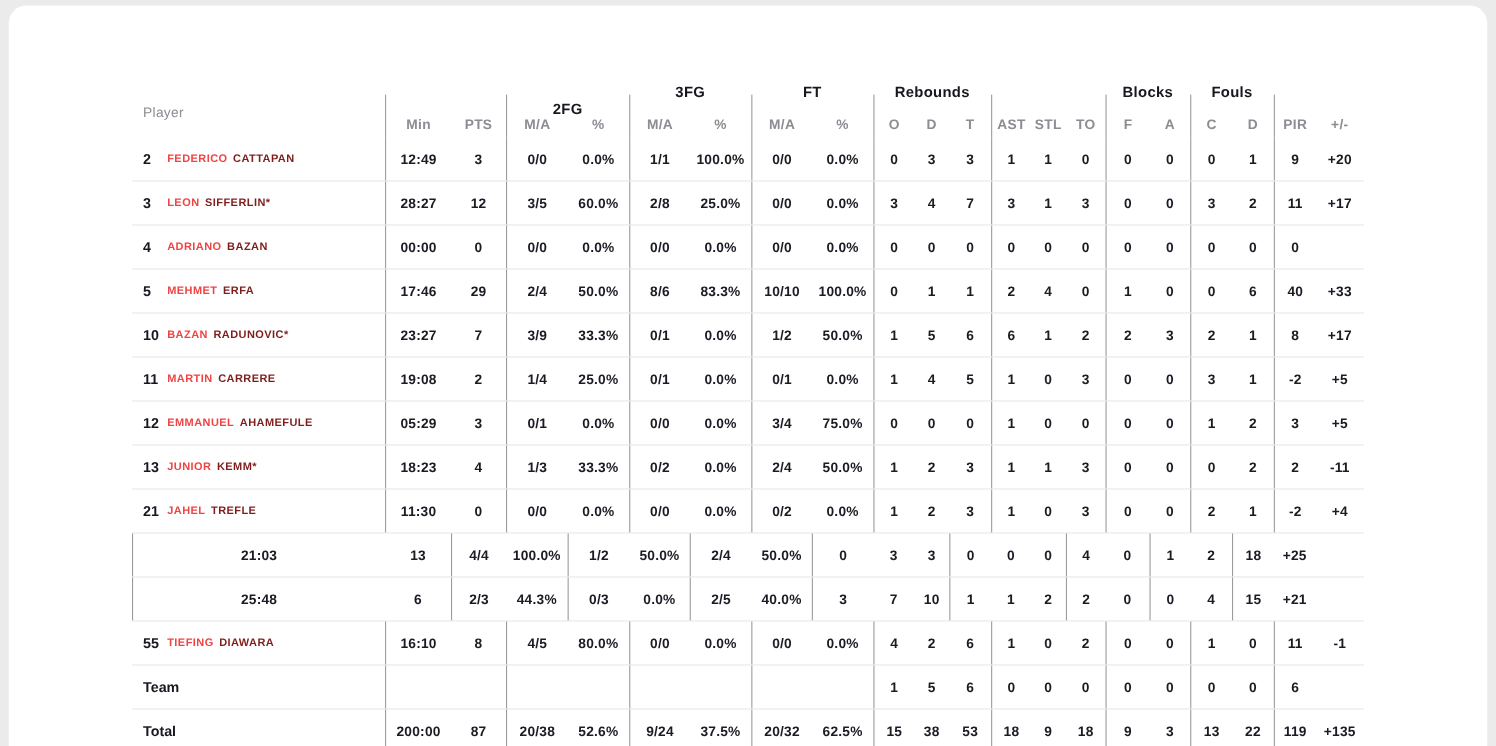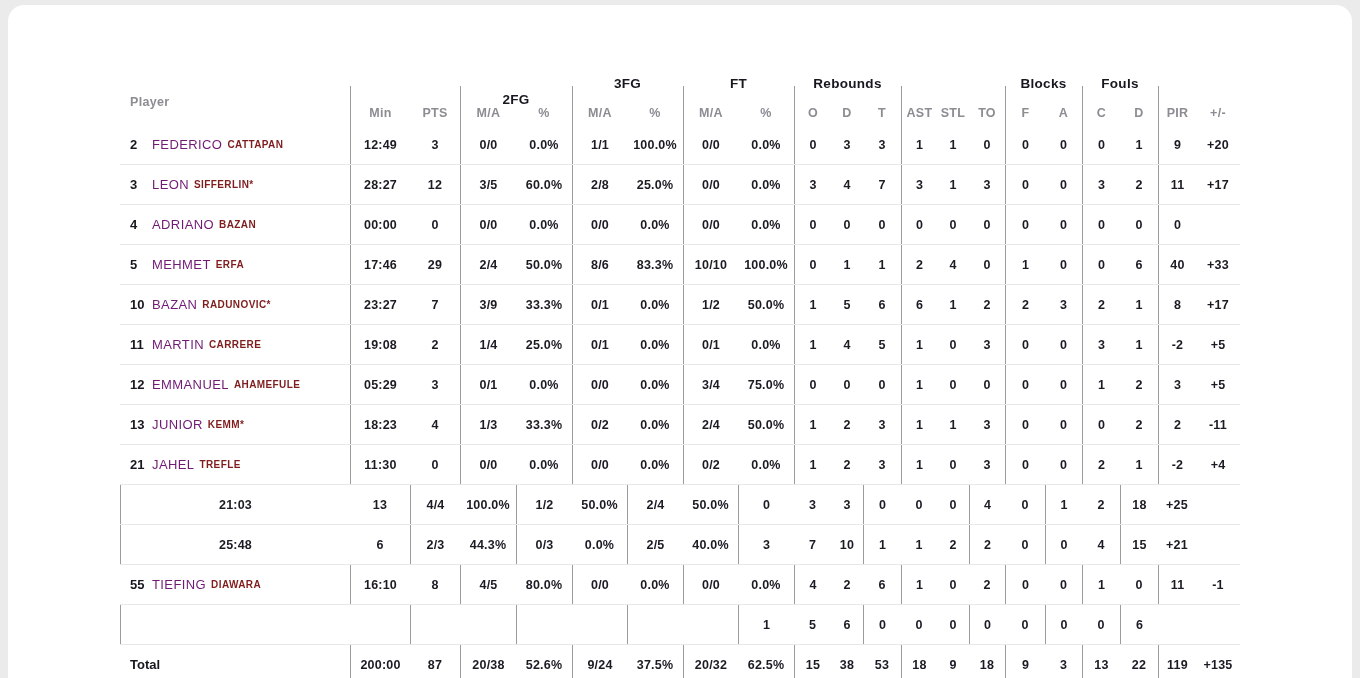--- a/index.html
+++ b/index.html
@@ -31,33 +31,33 @@
   .gh-blk { grid-column: 16 / span 2; }
   .gh-fls { grid-column: 18 / span 2; }
 
   .sub-row { height: 39px; }
   .sub {
     color: #8c8c93; font-size: 12.5px; font-weight: 600; letter-spacing: .3px;
     display: flex; align-items: flex-end; justify-content: center; padding-bottom: 5px;
   }
   .sub.player-h {
     justify-content: flex-start; align-items: flex-start;
-    padding: 9px 0 0 10px; font-weight: 700;
+    padding: 9px 0 0 10px; font-weight: 400;
   }
 
   .p-row { height: 40px; border-bottom: 1px solid #e8e8e8; }
   .c {
     display: flex; align-items: center; justify-content: center;
     font-weight: 700; font-size: 12.5px; color: #1b1b24; letter-spacing: .2px;
   }
   .vline { border-left: 1px solid #9c9c9c; }
 
   .player-cell { display: flex; align-items: center; padding-left: 10px; overflow: hidden; }
   .num { font-weight: 700; font-size: 13px; color: #17171f; min-width: 22px; }
-  .first { font-weight: 400; font-size: 13px; color: #701a75; letter-spacing: .4px; white-space: pre; }
+  .first { font-weight: 700; font-size: 10px; color: #ef4444; letter-spacing: .4px; white-space: pre; }
   .last { font-weight: 700; font-size: 10px; color: #7f1d1d; letter-spacing: .4px; margin-left: 5px; white-space: pre; }
 </style>
 </head>
 <body>
 
 <div class="card">
   <div class="box-score">
 
     <div class="grid group-row">
       <div class="group-label gh-2fg">2FG</div>
@@ -403,20 +403,25 @@
     <div class="c vline">0</div>
     <div class="c">0</div>
     <div class="c vline">1</div>
     <div class="c">0</div>
     <div class="c vline">11</div>
     <div class="c">-1</div>
   </div>
       </div>
 
     <div class="grid p-row">
+    <div class="player-cell">
+      <span class="num">Team</span>
+      <span class="first"></span>
+      <span class="last"></span>
+    </div>
     <div class="c vline"></div>
     <div class="c"></div>
     <div class="c vline"></div>
     <div class="c"></div>
     <div class="c vline"></div>
     <div class="c"></div>
     <div class="c vline"></div>
     <div class="c"></div>
     <div class="c vline">1</div>
     <div class="c">5</div>

